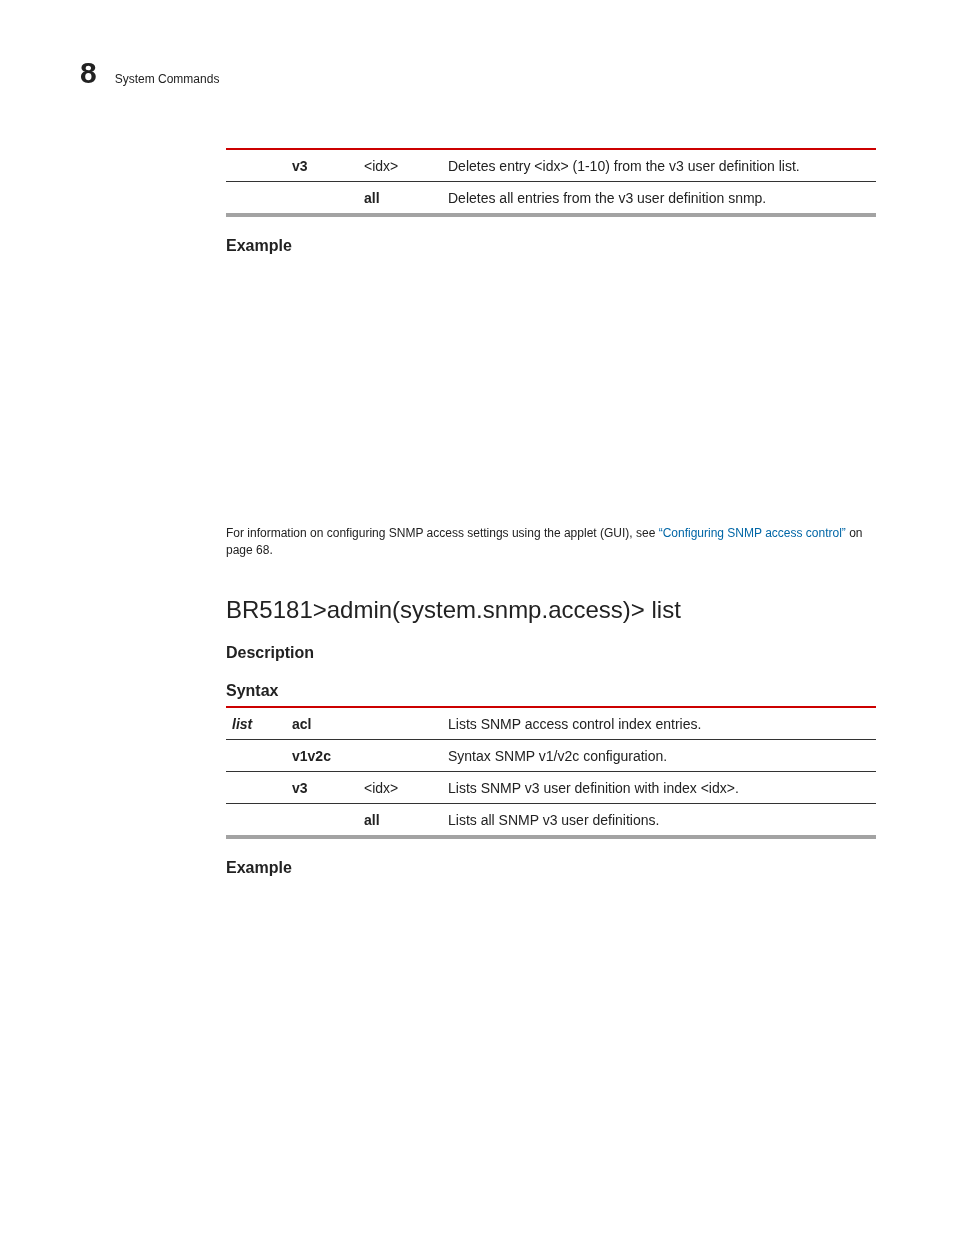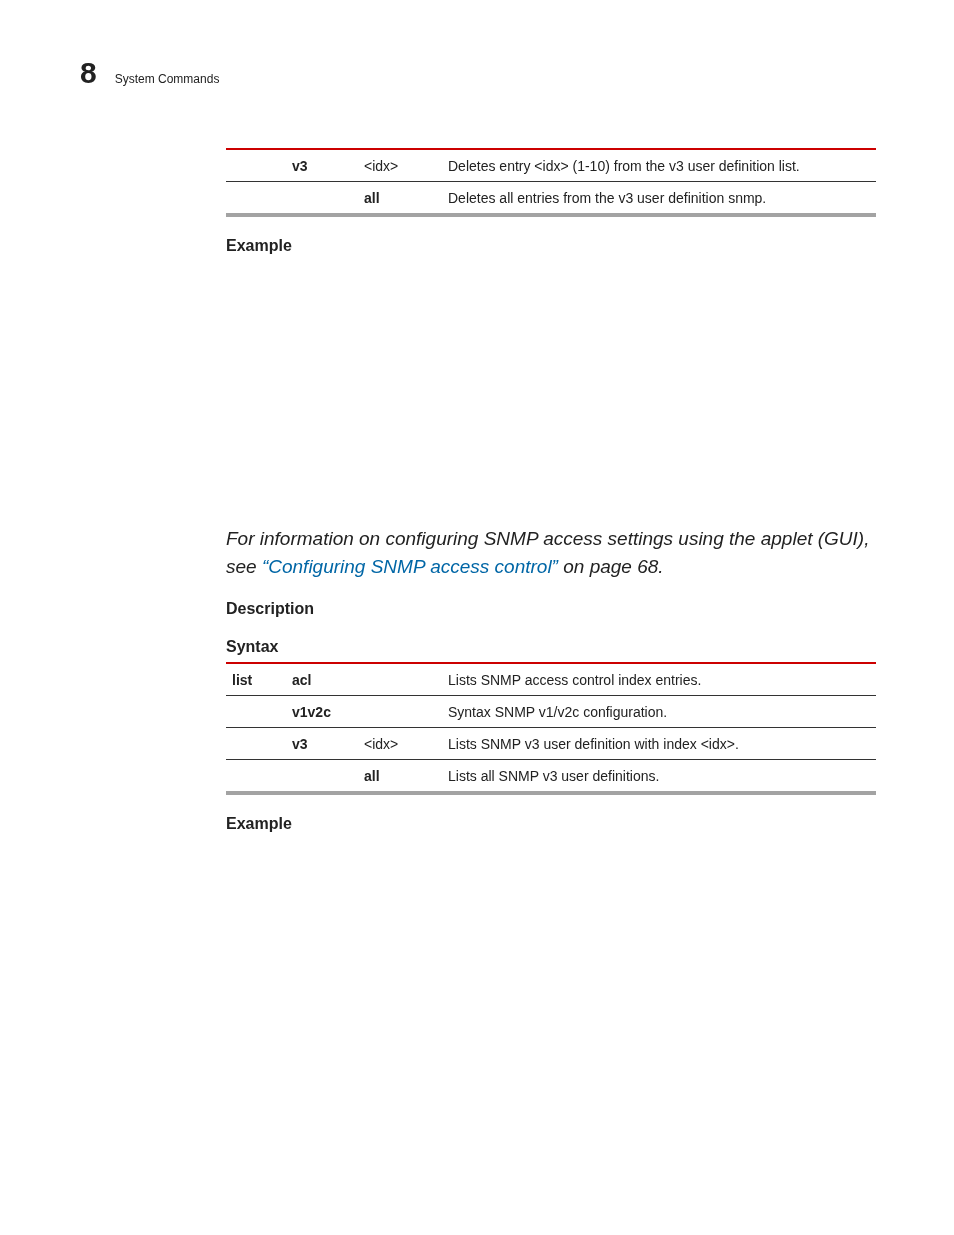--- a/index.html
+++ b/index.html
@@ -50,35 +50,34 @@
   .tbl tr.last td {
     border-bottom: 4px solid #a3a3a3;
   }
   .bold { font-weight: 700; }
   .secheading {
     font-weight: 700;
     font-size: 16px;
     margin: 20px 0 6px 0;
   }
   .para {
-    font-size: 19px;
+    font-size: 12px;
     line-height: 1.45;
     margin: 4px 0 8px 0;
     max-width: 650px;
-    font-style: italic;
   }
   .link {
     color: #0066a6;
   }
   .cmd-title {
     font-size: 24px;
     margin: 36px 0 18px 0;
     font-weight: 400;
   }
-  .col0 { width: 48px; }
+  .col0 { width: 48px; font-style: italic; }
   .col1 { width: 60px; }
   .col2 { width: 72px; }
   .col3 { }
 </style>
 </head>
 <body>
 
 <div class="page">
 
   <div class="hdr">
@@ -106,20 +105,21 @@
       </table>
 
     <div class="secheading">Example</div>
 
     <div style="height:260px"></div>
 
     <p class="para">
       <span>For information on configuring SNMP access settings using the applet (GUI), see </span><span class="link">“Configuring SNMP access control”</span><span> on page 68.</span>
     </p>
 
+    <h2 class="cmd-title">BR5181&gt;admin(system.snmp.access)&gt; list</h2>
 
     <div class="secheading">Description</div>
 
     <div class="secheading">Syntax</div>
 
     <table class="tbl">
       <tbody>
           <tr class="top">
         <td class="col0 bold">list</td>
         <td class="col1 bold">acl</td>

